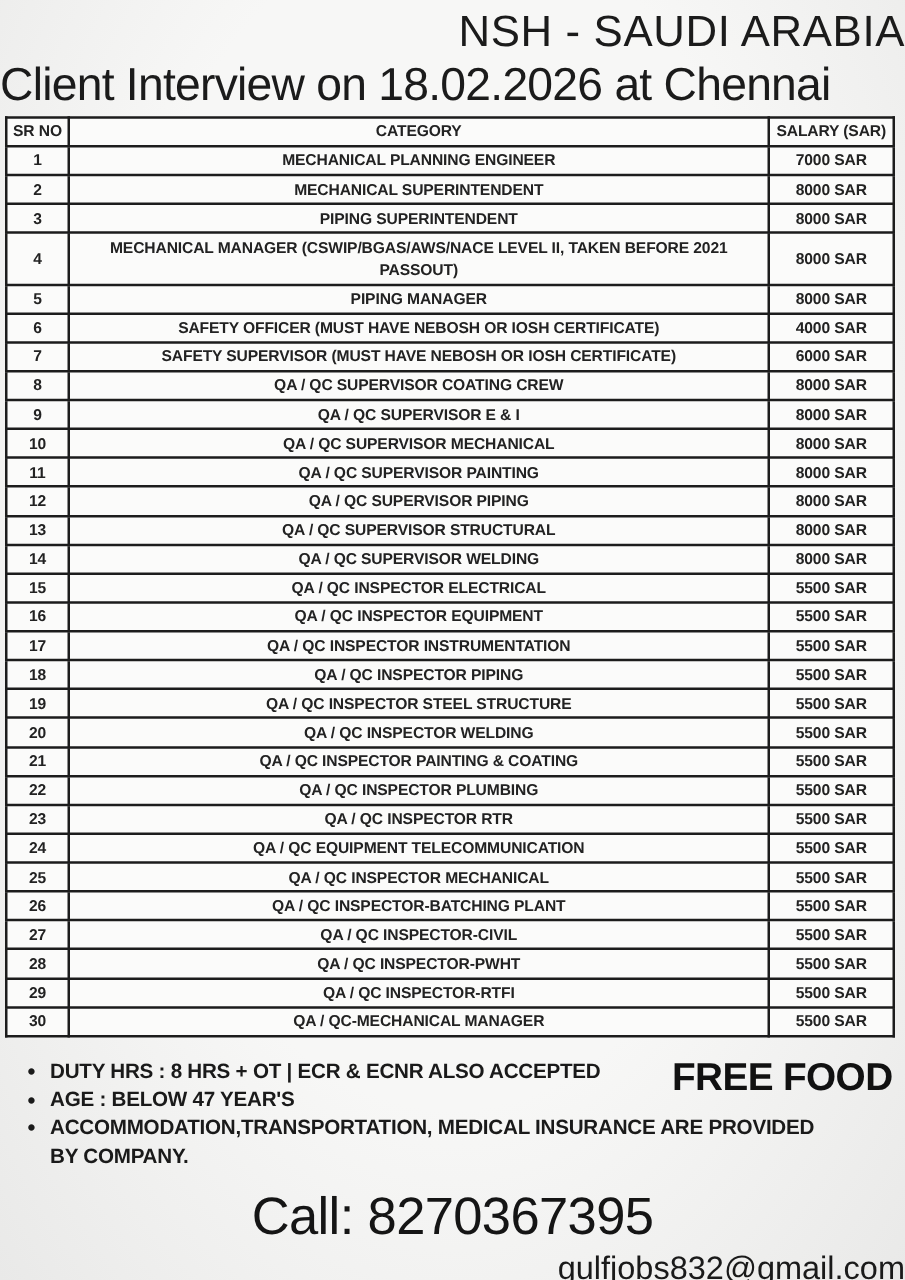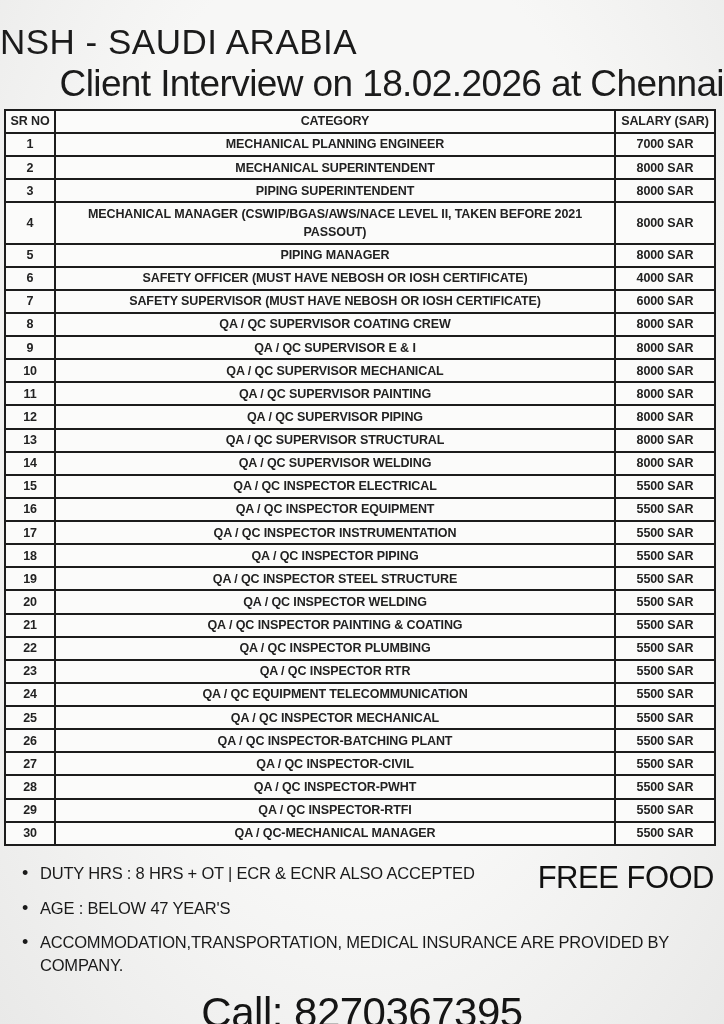--- a/index.html
+++ b/index.html
@@ -10,29 +10,29 @@
     background: #e8e8e8;
   }
   .page {
     width: 724px;
     height: 1024px;
     overflow: hidden;
     background: radial-gradient(ellipse at 50% 40%, #f7f7f6 55%, #e9e9e8 100%);
     position: relative;
   }
   .title {
-    text-align: left;
+    text-align: right;
     font-size: 35px;
     letter-spacing: 0.5px;
-    padding-top: 24px;
+    padding-top: 8px;
     line-height: 1.05;
     color: #1b1b1b;
   }
   .subtitle {
-    text-align: right;
+    text-align: left;
     font-size: 37px;
     letter-spacing: -0.6px;
     line-height: 1.0;
     margin-top: 4px;
     color: #1b1b1b;
     white-space: nowrap;
   }
   table.jobs {
     border-collapse: collapse;
     width: 712px;
@@ -56,39 +56,38 @@
     position: relative;
     margin: 6px 8px 0 16px;
   }
   ul.notes {
     list-style: none;
     width: 660px;
   }
   ul.notes li {
     position: relative;
     padding-left: 24px;
-    font-weight: normal;
+    font-weight: bold;
     font-size: 16.5px;
     line-height: 1.38;
     color: #1a1a1a;
     letter-spacing: -0.2px;
-    margin-top: 12px;
   }
   ul.notes li::before {
     content: "\2022";
     position: absolute;
     left: 6px;
     top: -1px;
     font-size: 18px;
   }
   .free-food {
     position: absolute;
     top: -2px;
     right: 2px;
-    font-weight: normal;
+    font-weight: bold;
     font-size: 31px;
     letter-spacing: -0.5px;
     color: #111;
     white-space: nowrap;
   }
   .call {
     text-align: center;
     font-size: 42px;
     letter-spacing: -0.5px;
     margin-top: 12px;

